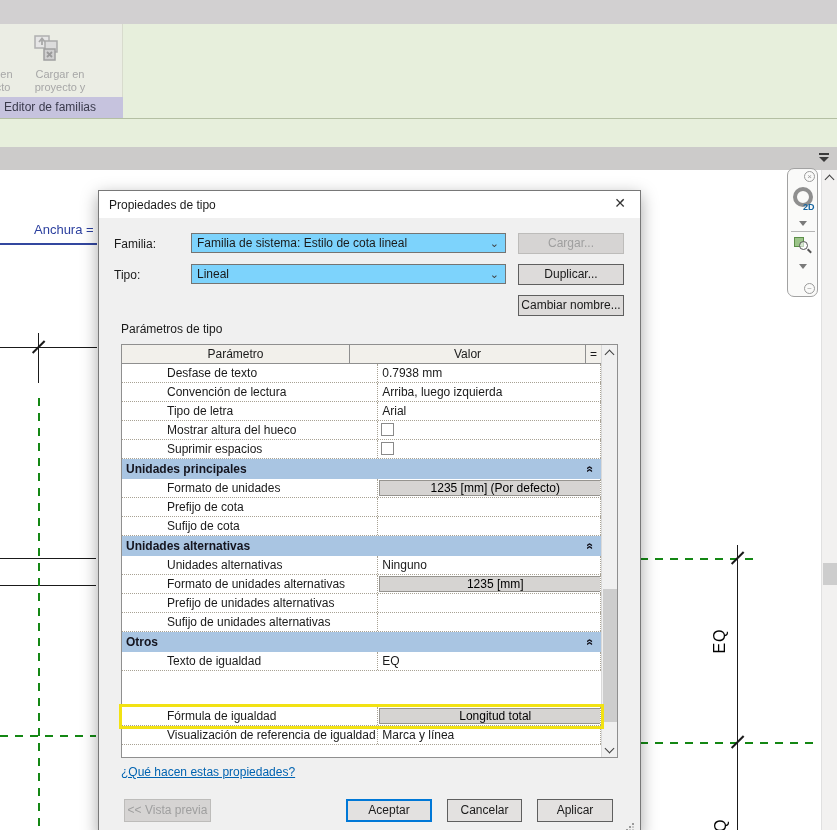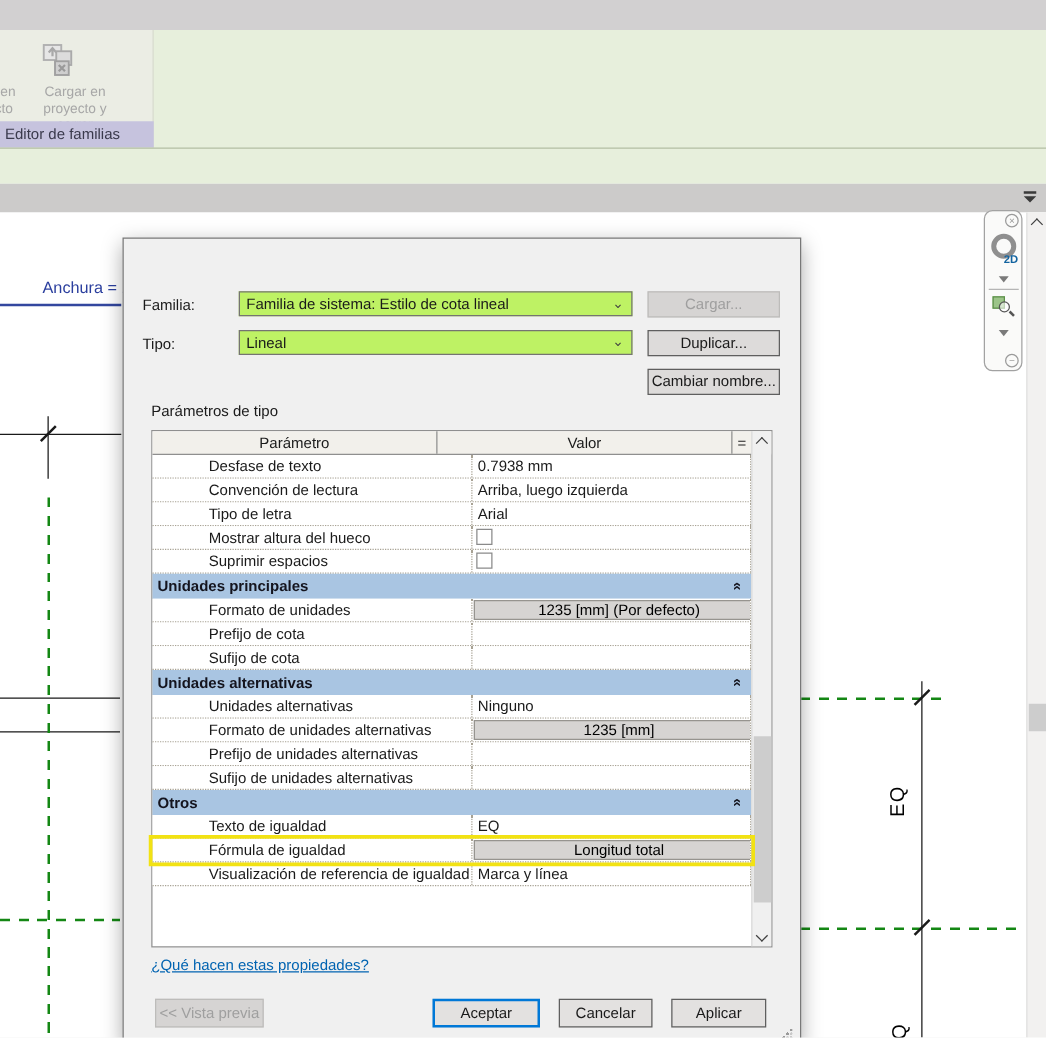--- a/index.html
+++ b/index.html
@@ -50,42 +50,42 @@
   .zoomicon .sq { position:absolute; left:0; top:0; width:10px; height:10px; background:#9cc489; border:1px solid #5c8f49; }
   .zoomicon .lens { position:absolute; left:5px; top:4px; width:9px; height:9px; border:1.6px solid #555; border-radius:50%; background:rgba(255,255,255,.6); }
   .zoomicon .handle { position:absolute; left:13px; top:13px; width:5px; height:1.8px; background:#555; transform:rotate(45deg); }
 
   
   .dialog { position:absolute; left:98px; top:190px; width:543px; height:645px; background:#f0f0f0; border:1px solid #787878; box-shadow:0 5px 16px rgba(0,0,0,.35); }
   .dlg-title { position:absolute; left:0; top:0; width:100%; height:27px; background:#fff; }
   .dlg-title span.txt { position:absolute; left:10px; top:7px; }
   .dlg-close { position:absolute; right:11px; top:4px; width:18px; height:18px; text-align:center; font-size:14px; color:#333; cursor:pointer; }
   .lbl { position:absolute; color:#1a1a1a; }
-  .combo { position:absolute; left:92px; width:315px; height:20px; background:#bef264; border:1px solid #757472; line-height:18px; padding-left:5px; cursor:pointer; }
+  .combo { position:absolute; left:92px; width:315px; height:20px; background:#7dd3fc; border:1px solid #757472; line-height:18px; padding-left:5px; cursor:pointer; }
   .combo .cv { position:absolute; right:6px; top:0px; color:#3f3f3f; font-size:11px; }
   .dbtn { position:absolute; left:419px; width:106px; height:21px; background:#dddbda; border:1px solid #5f5f5f; text-align:center; line-height:19px; cursor:pointer; }
   .dbtn.disabled { color:#9f9f9f; border:1px solid #bdbcba; background:#d6d4d3; cursor:default; }
 
   
   .tbl { position:absolute; left:22px; top:153px; width:497px; height:414px; border:1px solid #8f8f8f; background:#fff; }
   .tbl-head { display:flex; height:19px; background:#f2f0eb; border-bottom:1px solid #8f8f8f; font-size:12px; }
   .tbl-head .hc { text-align:center; line-height:18px; }
   .hc.p { width:228px; border-right:1px solid #8f8f8f; }
   .hc.v { width:236px; border-right:1px solid #8f8f8f; }
   .hc.e { width:15px; }
   .tbl-body { position:relative; width:479px; }
   .sec-hdr { position:relative; height:20px; background:#a9c5e2; font-weight:bold; line-height:20px; padding-left:4px; color:#14141e; }
   .sec-chevron { position:absolute; right:7px; top:0px; font-weight:bold; color:#14141e; transform:rotate(90deg); font-size:12px; }
   .t-row { display:flex; height:19px; border-bottom:1px dotted #a8a294; position:relative; background:#fff;padding-left:41px; }
   .c-param { width:228px; border-right:1px dotted #a8a294; line-height:18px; padding-left:4px; overflow:hidden; white-space:nowrap; }
   .c-val { width:236px; border-right:1px dotted #a8a294; line-height:18px; padding-left:4px; position:relative; overflow:hidden; white-space:nowrap; }
   .c-eq { flex:1; }
   .cbx { position:absolute; left:3px; top:2px; width:13px; height:13px; background:#fff; border:1px solid #8a8a8a; cursor:pointer; }
   .val-btn { position:absolute; left:1px; top:1px; width:232px; height:16px; background:#d6d4d2; border:1px solid #96948f; font-family:"Liberation Sans",sans-serif; font-size:12px; text-align:center; line-height:14px; cursor:pointer; }
-  .t-row.hl { outline:3px solid #f2e213; z-index:6; }
+  .t-row.hl { outline:3px solid #f2e213; z-index:6;margin-top:36px; }
   .t-scroll { position:absolute; right:0; top:0; width:16px; height:412px; background:#f0f0f0; border-left:1px solid #d9d9d9; }
   .t-thumb { position:absolute; left:1px; top:244px; width:14px; height:133px; background:#cdcdcd; }
   .t-chev-down { position:absolute; bottom:5px; left:4px; }
 
   .help-link { position:absolute; left:22px; top:574px; color:#0063b1; text-decoration:underline; cursor:pointer; }
   .btm-btn { position:absolute; top:608px; height:23px; background:#e3e1e0; border:1px solid #5f5f5f; text-align:center; line-height:21px; cursor:pointer; font-size:12px; }
   .btm-btn.preview { left:25px; width:87px; color:#9f9f9f; border:1px solid #bdbcba; background:#d6d4d3; cursor:default; }
   .btm-btn.ok { left:247px; width:86px; border:2px solid #0078d7; line-height:19px; }
   .btm-btn.cancel { left:348px; width:75px; }
   .btm-btn.apply { left:438px; width:76px; }
@@ -178,20 +178,24 @@
     <div class="nav-minus">−</div>
   </div>
 
   <div class="c-scroll">
     <span class="chev up"></span>
     <div class="c-thumb"></div>
   </div>
 </div>
 
 <div class="dialog">
+  <div class="dlg-title">
+    <span class="txt">Propiedades de tipo</span>
+    <span class="dlg-close">✕</span>
+  </div>
 
   <span class="lbl" style="left:15px; top:46px;">Familia:</span>
   <div class="combo" style="top:42px;">
     <span>Familia de sistema: Estilo de cota lineal</span>
     <span class="cv">⌄</span>
   </div>
   <div class="dbtn disabled" style="top:42px;">Cargar...</div>
 
   <span class="lbl" style="left:15px; top:77px;">Tipo:</span>
   <div class="combo" style="top:73px;">

